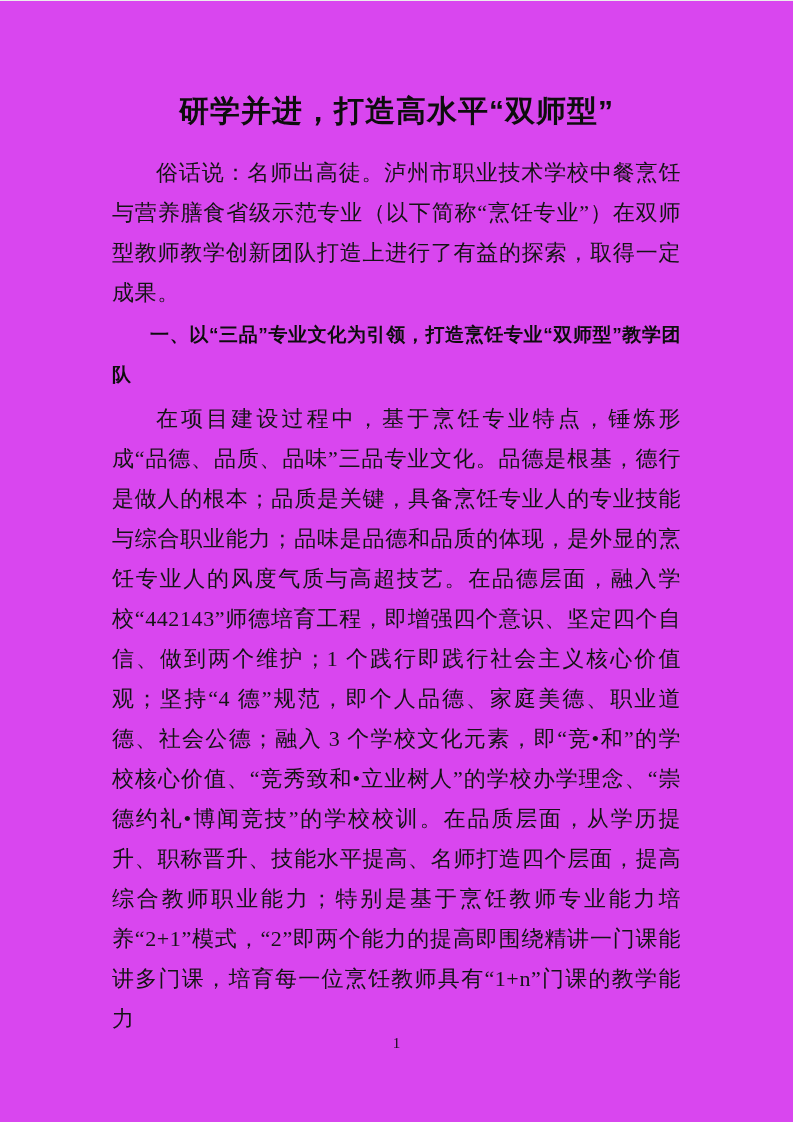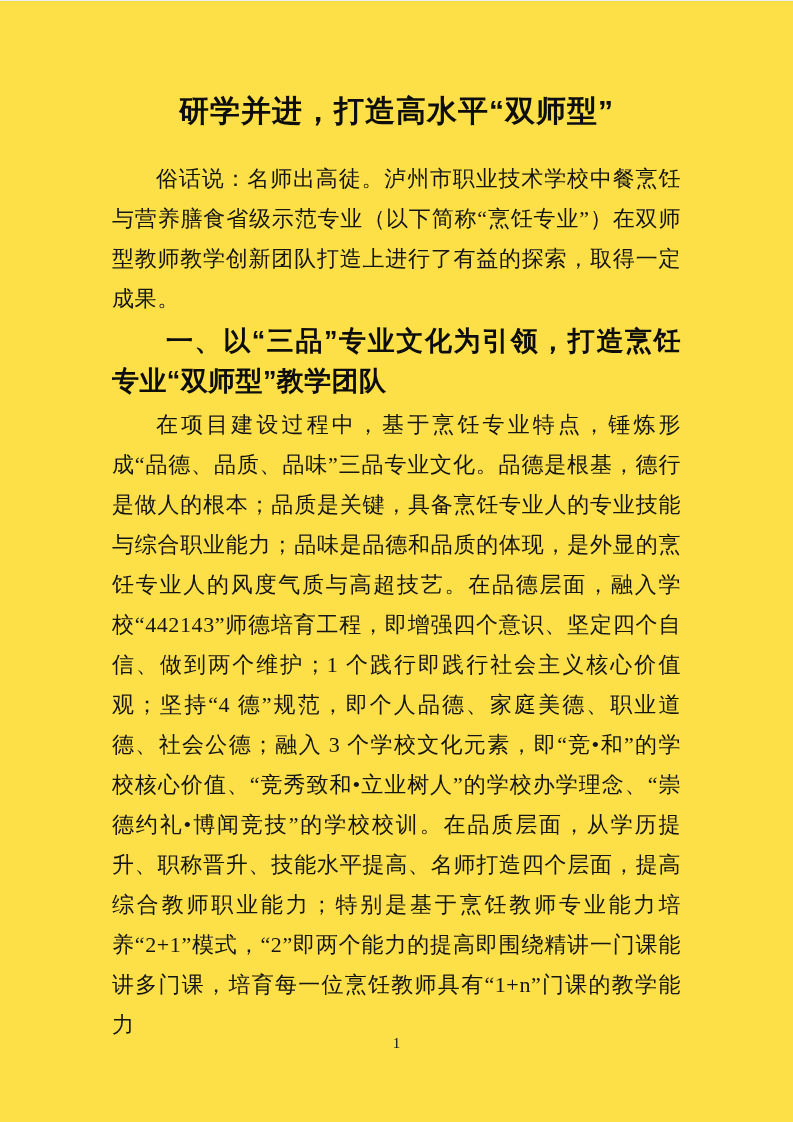--- a/index.html
+++ b/index.html
@@ -4,21 +4,21 @@
 <style>
   * { margin: 0; padding: 0; box-sizing: border-box; }
   html, body {
     background: #ffffff;
     font-family: "Liberation Serif", serif;
   }
   .page {
     position: relative;
     width: 793px;
     height: 1122px;
-    background: #fde047;
+    background: #d946ef;
     border-top: 1px solid #ececec;
     padding: 0 112px;
     overflow: hidden;
     color: #111111;
   }
   .doc-title {
     margin-top: 86px;
     font-family: "Liberation Sans", sans-serif;
     font-weight: 600;
     font-size: 30px;
@@ -30,25 +30,25 @@
   .doc-title .t-line { display: block; }
   .body-para {
     font-size: 22px;
     line-height: 40px;
     text-align: justify;
     text-justify: inter-ideograph;
     text-indent: 2em;
     letter-spacing: 0.6px;
     color: #141414;
   }
-  .intro-para { margin-top: 24px; }
+  .intro-para { margin-top: 18px; }
   .section-heading {
     font-family: "Liberation Sans", sans-serif;
     font-weight: 600;
-    font-size: 27px;
+    font-size: 19px;
     line-height: 40px;
     text-align: justify;
     text-indent: 2em;
     letter-spacing: 0.4px;
     margin-top: 2px;
     color: #0d0d0d;
   }
   .section-para { margin-top: 4px; }
   .page-number {
     position: absolute;

